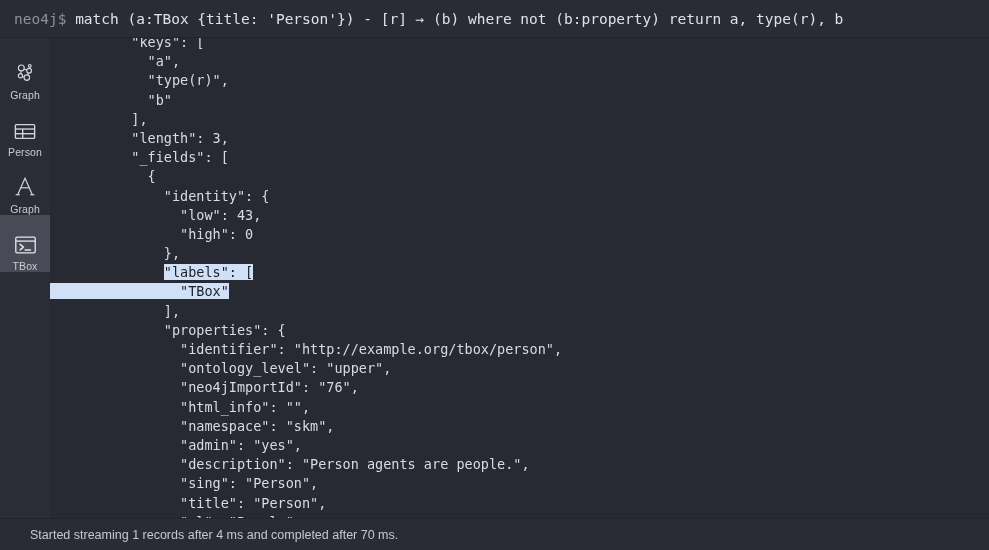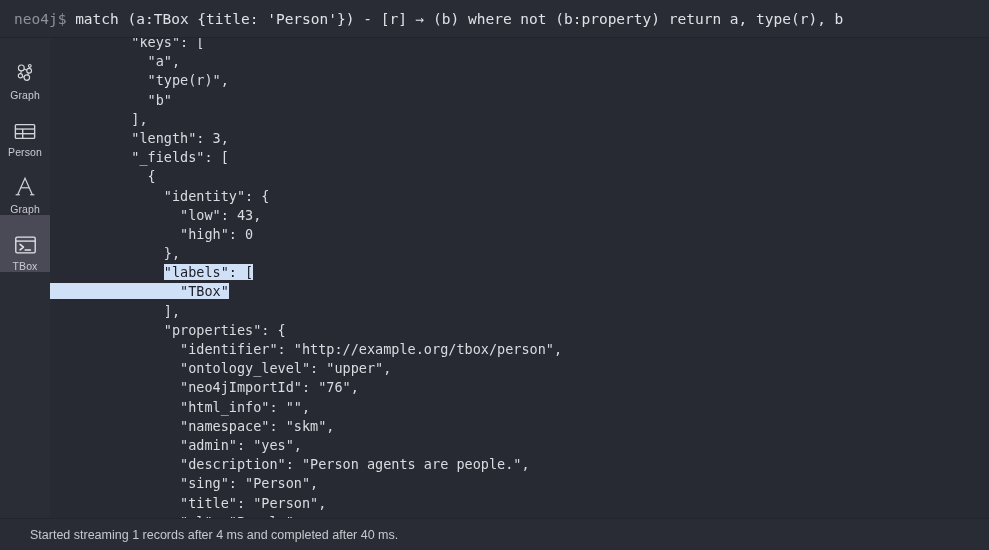--- a/index.html
+++ b/index.html
@@ -205,16 +205,16 @@
 
     <div class="codepane">
       <div class="code-scroll">
         <pre class="code"><span class="code-line">          "keys": [</span><span class="code-line">            "a",</span><span class="code-line">            "type(r)",</span><span class="code-line">            "b"</span><span class="code-line">          ],</span><span class="code-line">          "length": 3,</span><span class="code-line">          "_fields": [</span><span class="code-line">            {</span><span class="code-line">              "identity": {</span><span class="code-line">                "low": 43,</span><span class="code-line">                "high": 0</span><span class="code-line">              },</span><span class="code-line">              <span class="sel">"labels": [</span></span><span class="code-line"><span class="sel-lead">     </span><span class="sel">           <span>"TBox"</span></span></span><span class="code-line">              ],</span><span class="code-line">              "properties": {</span><span class="code-line">                "identifier": "http://example.org/tbox/person",</span><span class="code-line">                "ontology_level": "upper",</span><span class="code-line">                "neo4jImportId": "76",</span><span class="code-line">                "html_info": "",</span><span class="code-line">                "namespace": "skm",</span><span class="code-line">                "admin": "yes",</span><span class="code-line">                "description": "Person agents are people.",</span><span class="code-line">                "sing": "Person",</span><span class="code-line">                "title": "Person",</span><span class="code-line">                "pl": "People",</span></pre>
       </div>
     </div>
 
   </div>
 
   <div class="statusbar">
-    <span class="stext">Started streaming 1 records after 4 ms and completed after 40 ms.</span>
+    <span class="stext">Started streaming 1 records after 4 ms and completed after 70 ms.</span>
   </div>
 
 </div>
 
 </body></html>

